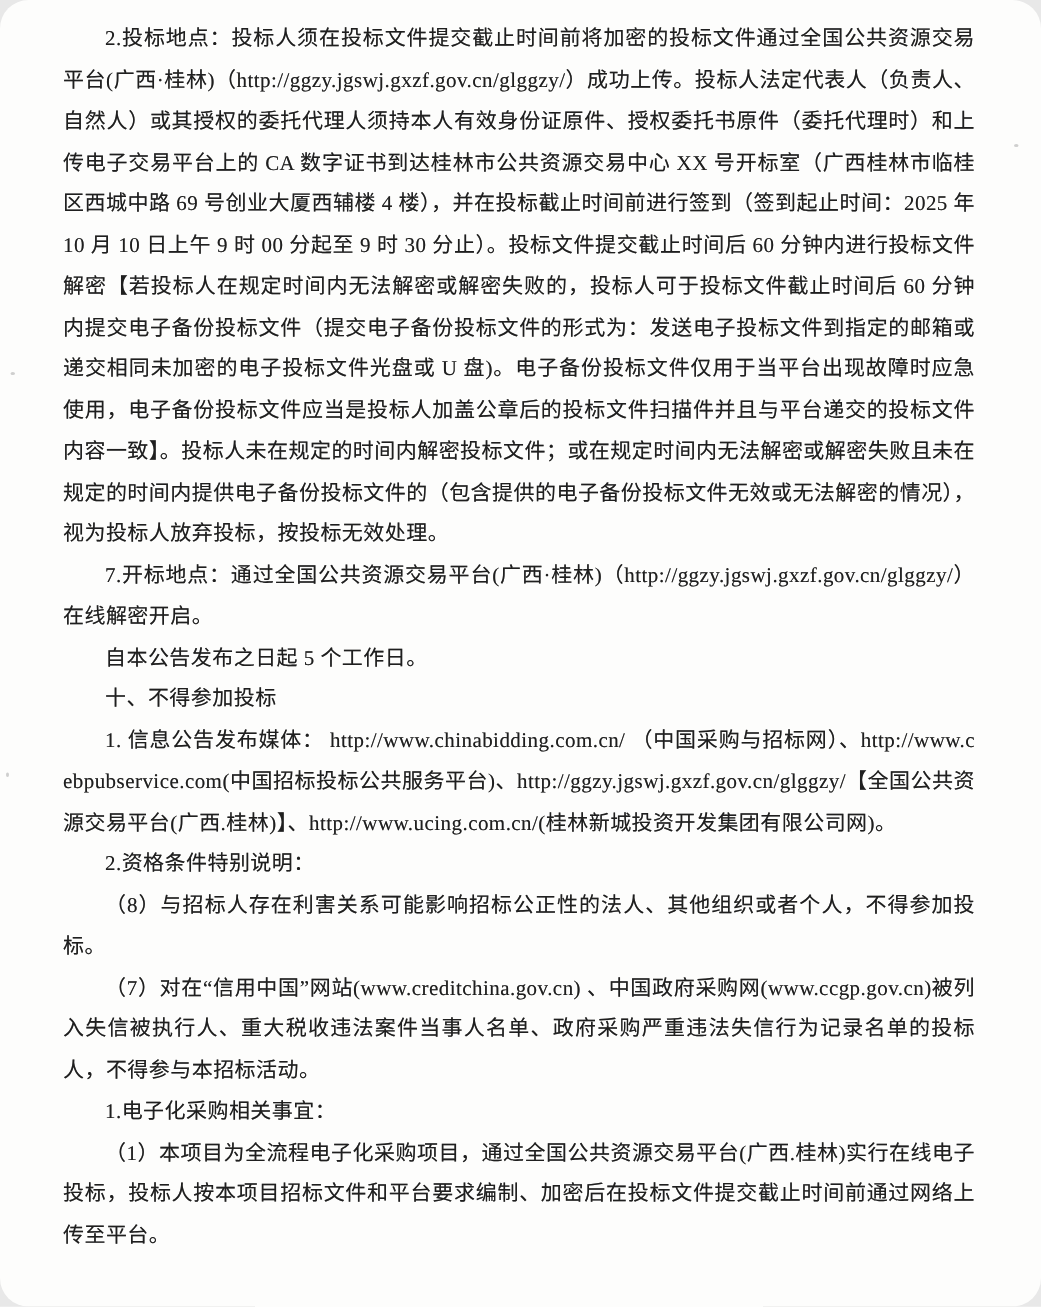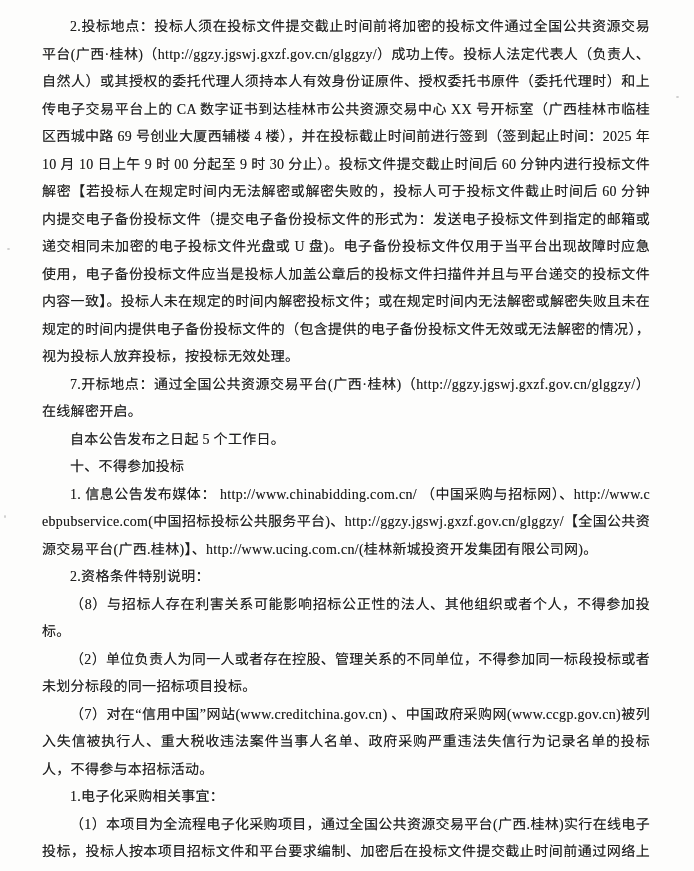--- a/index.html
+++ b/index.html
@@ -11,20 +11,21 @@
     position: relative;
     width: 694px;
     height: 871px;
     margin: 0 auto;
     background: #fdfdfc;
     overflow: hidden;
     font-family: "Liberation Serif", "DejaVu Serif", serif;
     color: #1f1f1f;
     box-sizing: border-box;
     padding: 13px 44px 0 42px;
+    border-radius: 19px;
   }
   .para {
     margin: 0;
     font-size: 14px;
     line-height: 27.5px;
     letter-spacing: 0.3px;
     text-align: justify;
     text-indent: 2em;
     word-break: break-all;
     
@@ -50,17 +51,16 @@
   <span class="speck speck-2"></span>
   <span class="speck speck-3"></span>
 
   <p class="para">2.投标地点：投标人须在投标文件提交截止时间前将加密的投标文件通过全国公共资源交易平台(广西·桂林)（http://ggzy.jgswj.gxzf.gov.cn/glggzy/）成功上传。投标人法定代表人（负责人、自然人）或其授权的委托代理人须持本人有效身份证原件、授权委托书原件（委托代理时）和上传电子交易平台上的 CA 数字证书到达桂林市公共资源交易中心 XX 号开标室（广西桂林市临桂区西城中路 69 号创业大厦西辅楼 4 楼），并在投标截止时间前进行签到（签到起止时间：2025 年 10 月 10 日上午 9 时 00 分起至 9 时 30 分止）。投标文件提交截止时间后 60 分钟内进行投标文件解密【若投标人在规定时间内无法解密或解密失败的，投标人可于投标文件截止时间后 60 分钟内提交电子备份投标文件（提交电子备份投标文件的形式为：发送电子投标文件到指定的邮箱或递交相同未加密的电子投标文件光盘或 U 盘)。电子备份投标文件仅用于当平台出现故障时应急使用，电子备份投标文件应当是投标人加盖公章后的投标文件扫描件并且与平台递交的投标文件内容一致】。投标人未在规定的时间内解密投标文件；或在规定时间内无法解密或解密失败且未在规定的时间内提供电子备份投标文件的（包含提供的电子备份投标文件无效或无法解密的情况），视为投标人放弃投标，按投标无效处理。</p>
   <p class="para">7.开标地点：通过全国公共资源交易平台(广西·桂林)（http://ggzy.jgswj.gxzf.gov.cn/glggzy/）在线解密开启。</p>
   <p class="para">自本公告发布之日起 5 个工作日。</p>
   <p class="para heading">十、不得参加投标</p>
   <p class="para">1. 信息公告发布媒体： http://www.chinabidding.com.cn/ （中国采购与招标网）、http://www.cebpubservice.com(中国招标投标公共服务平台)、http://ggzy.jgswj.gxzf.gov.cn/glggzy/【全国公共资源交易平台(广西.桂林)】、http://www.ucing.com.cn/(桂林新城投资开发集团有限公司网)。</p>
   <p class="para">2.资格条件特别说明：</p>
   <p class="para">（8）与招标人存在利害关系可能影响招标公正性的法人、其他组织或者个人，不得参加投标。</p>
-  <p class="para">（2）单位负责人为同一人或者存在控股、管理关系的不同单位，不得参加同一标段投标或者未划分标段的同一招标项目投标。</p>
   <p class="para">（7）对在“信用中国”网站(www.creditchina.gov.cn) 、中国政府采购网(www.ccgp.gov.cn)被列入失信被执行人、重大税收违法案件当事人名单、政府采购严重违法失信行为记录名单的投标人，不得参与本招标活动。</p>
   <p class="para">1.电子化采购相关事宜：</p>
   <p class="para">（1）本项目为全流程电子化采购项目，通过全国公共资源交易平台(广西.桂林)实行在线电子投标，投标人按本项目招标文件和平台要求编制、加密后在投标文件提交截止时间前通过网络上传至平台。</p>
 </div>
 
 </body></html>

